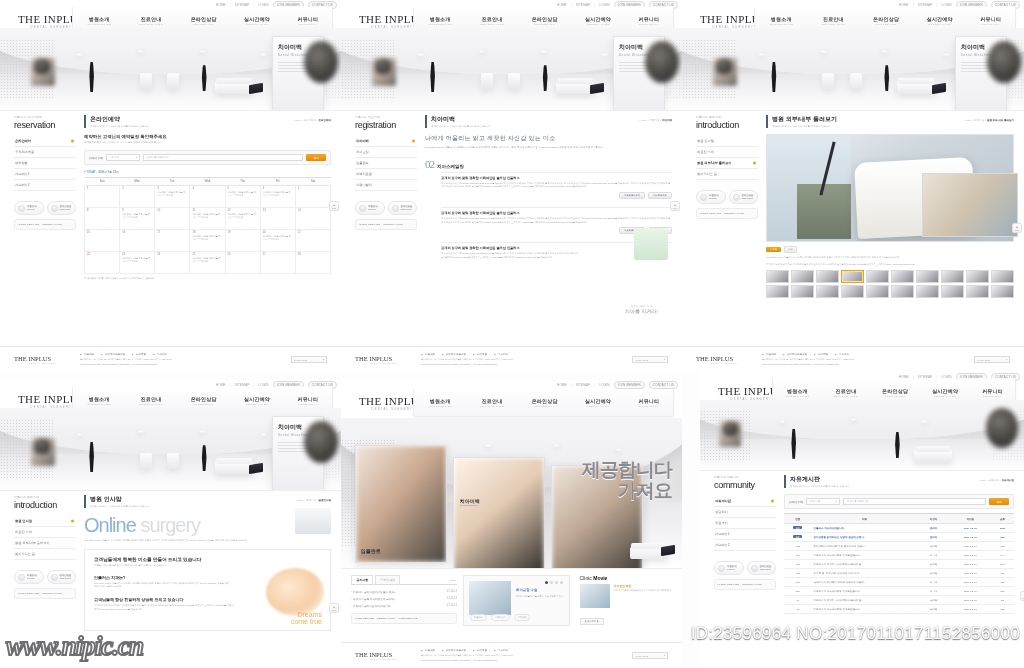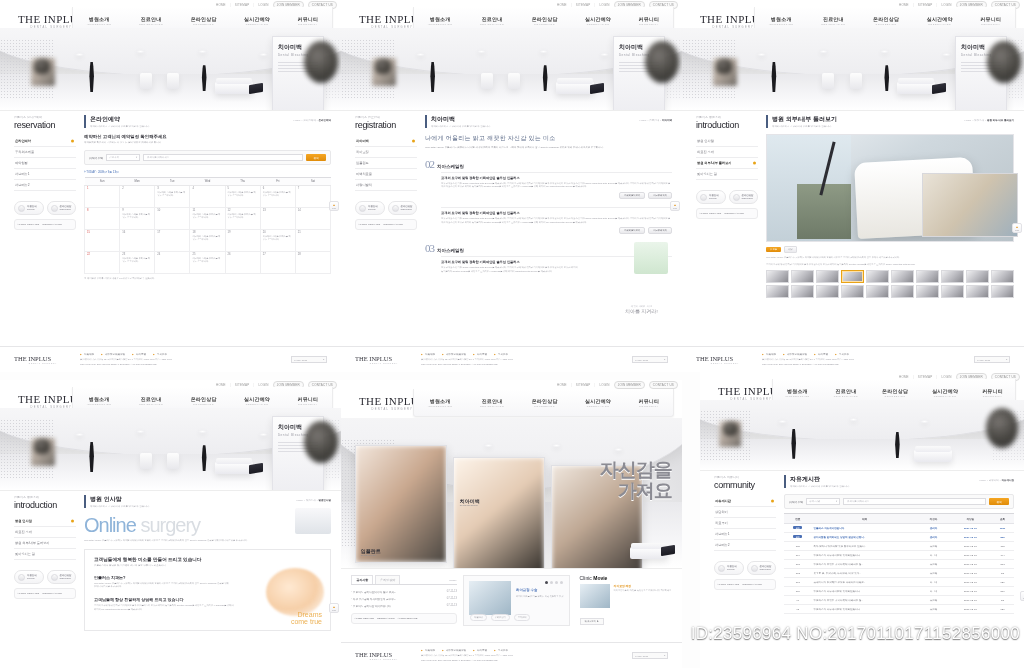--- a/index.html
+++ b/index.html
@@ -967,24 +967,20 @@
                 <div class="h">고객의 요구에 맞춰 정확한 기획제안된 솔루션 인플러스</div>
                 <div class="p">보유한 아웃소싱 기반 Online Marketing Total Service를 제공합니다. 고객의 요구에 맞춰 정확한 기획제안된 솔루션 아웃소싱가 보유한 아웃소싱 기반 Online Marketing Total Service를 제공합니다. 고객의 요구에 맞춰 정확한 기획제안된 솔루션 아웃소싱가 보유한 최적의 통기술력과 Creative Design을 바탕으로 효과적인 e-business를 위해 최적의 line Marketing Total Service를 제공합니다.</div>
                 <div class="secBtns">
                   <span>자세히알아보기</span>
                   <span>치료문의하기</span>
                 </div>
               </div>
             </div>
 
             <div class="secBlock">
-              <div class="secHead">
-                <span class="num">03</span>
-                <span class="nm">치아스케일링</span>
-              </div>
               <div class="secBody" style="position:relative;">
                 <div class="h">고객의 요구에 맞춰 정확한 기획제안된 솔루션 인플러스</div>
                 <div class="p" style="width:60%">보유한 아웃소싱 기반 Online Marketing Total Service를 제공합니다. 고객의 요구에 맞춰 정확한 기획제안된 솔루션 아웃소싱가 보유한 최적의 통기술력과 Creative Design을 바탕으로 효과적인 e-business를 위해 최적의 Marketing Total Service를 제공합니다.</div>
                 <div style="position:absolute;right:4px;bottom:0;width:34px;height:32px;background:linear-gradient(#eaf5ea,#cfe6cf);border-radius:2px;"></div>
               </div>
             </div>
 
             <div class="scriptTag" style="bottom:32px;">
               <span class="s">깨끗하고맑은그대로</span>
               <span>치아를 지켜라!</span>
@@ -1416,21 +1412,21 @@
               <span class="en">Dental Bleaching</span>
             </div>
           </div>
           <div class="promoCard" style="margin-top:20px">
             <div class="ph" style="background:linear-gradient(140deg,#efe6dd,#bfa894 45%,#353230)"></div>
 
           </div>
         </div>
 
         <div class="promoBigKo">
-          <span>자신감을</span><br>
+          <span>제공합니다</span><br>
           <span>가져요</span>
         </div>
         <div class="sofa" style="right:4%;bottom:6%;"></div>
         <div class="tv" style="right:2%;bottom:9%;"></div>
       </div>
 
       <div class="content" style="top:188px;bottom:26px;">
         <div class="boardArea" style="top:6px;bottom:auto;height:auto;left:3%;width:94%">
           <div class="noticeBox">
             <div class="noticeTabs">
@@ -1716,16 +1712,17 @@
         </div>
         <div class="topBtn" style="right:-6px;top:120px;">
           <span class="ar">▲</span>
           <span>TOP</span>
         </div>
       </div>
     </div>
   </div>
 
   <div class="wm-nipic">
+    <span class="url">www.nipic.cn</span>
   </div>
   <div class="wm-id">ID:23596964 NO:20170110171152856000</div>
 
 </div>
 
 </body></html>

